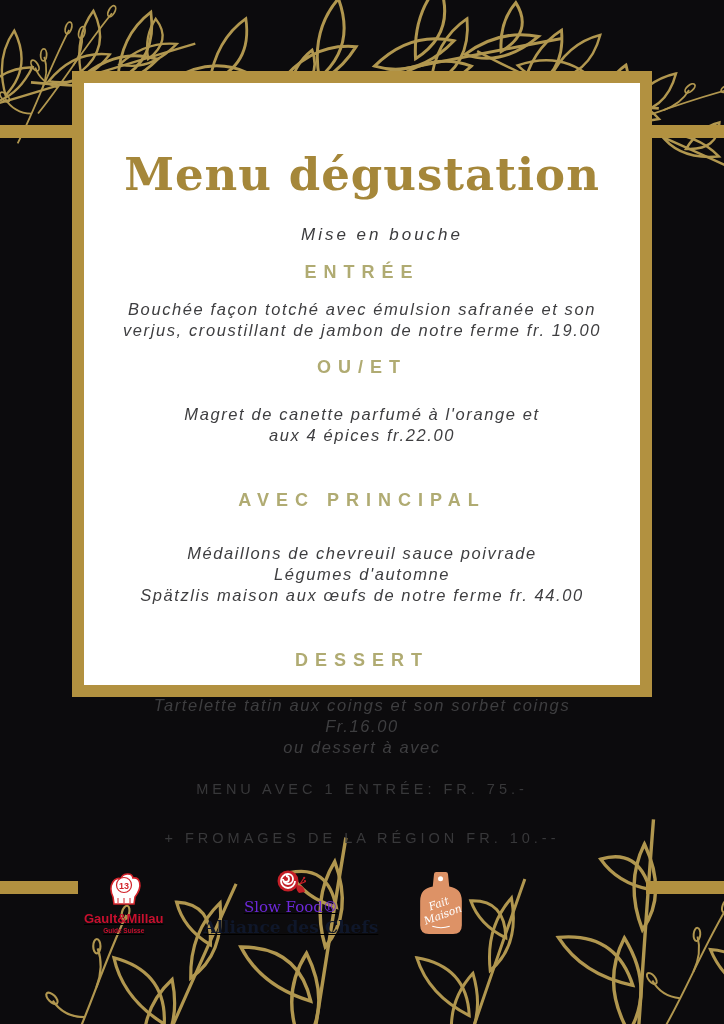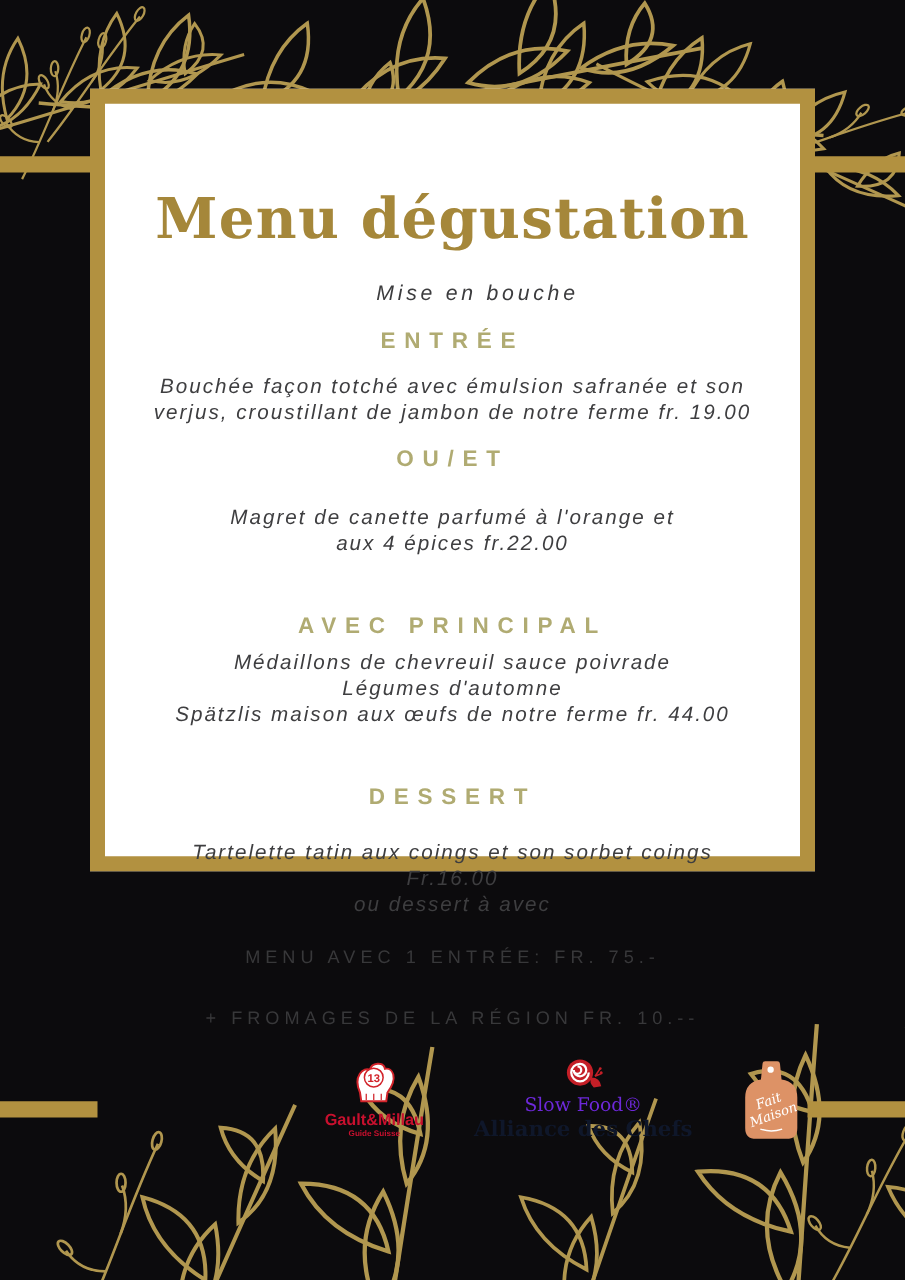--- a/index.html
+++ b/index.html
@@ -37,31 +37,31 @@
   }
   .sec-lines{
     font-style:italic;font-size:16.5px;line-height:21px;
     letter-spacing:1.6px;color:#3e3e40;text-align:center;
   }
   .h-entree{margin-top:17px;}
   .l-entree{margin-top:16px;}
   .h-ouet{margin-top:16px;}
   .l-ouet{margin-top:26px;}
   .h-plat{margin-top:44px;}
-  .l-plat{margin-top:9px;}
+  .l-plat{margin-top:32px;}
   .h-dessert{margin-top:44px;}
   .l-dessert{margin-top:24px;}
   .price-line{
     font-size:14.5px;letter-spacing:4px;color:#38383a;
   }
   .price-menu{margin-top:23px;}
   .price-cheese{margin-top:33px;}
   .logos{
     margin-top:23px;
-    display:flex;justify-content:flex-end;align-items:center;gap:40px;
+    display:flex;justify-content:flex-start;align-items:center;gap:40px;text-decoration:underline;
   }
   .logo-block{display:flex;flex-direction:column;align-items:center;}
   .gm-name{
     font-family:"Liberation Sans",sans-serif;font-weight:700;
     font-size:13px;color:#c8102e;margin-top:1px;letter-spacing:0;
   }
   .gm-sub{font-size:6.5px;color:#c8102e;font-weight:700;margin-top:1px;}
   .sf-name{
     font-family:"DejaVu Serif","Liberation Serif",serif;
     font-size:15px;color:#6d28d9;margin-top:2px;

